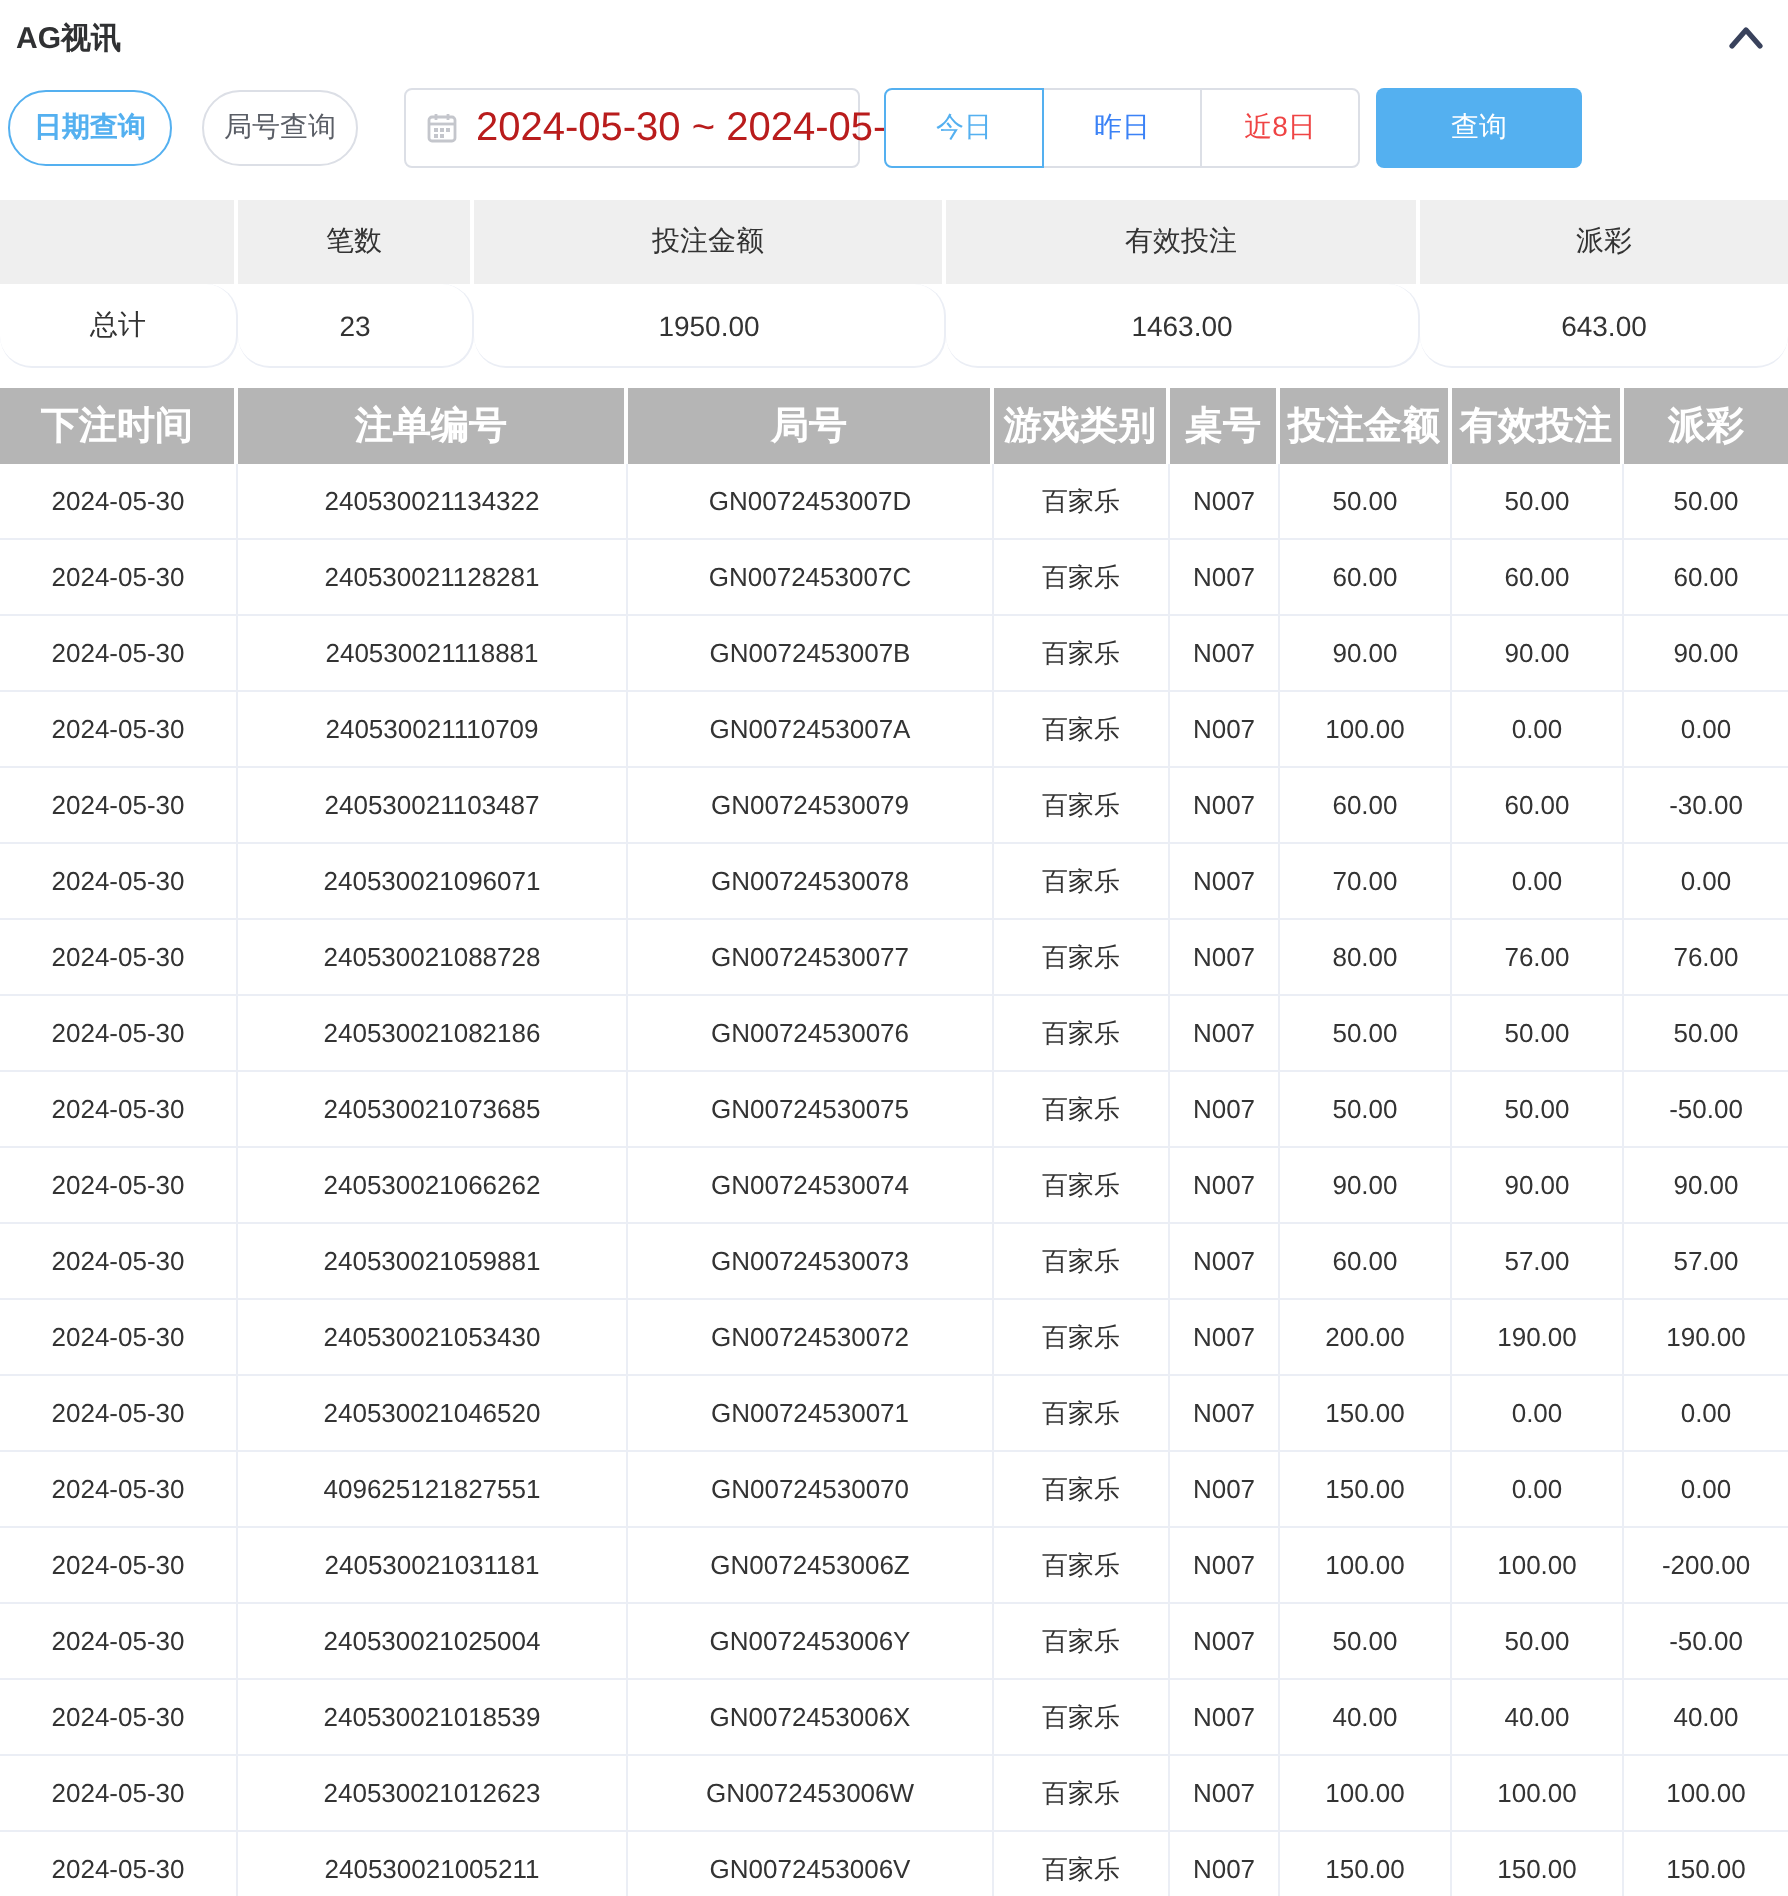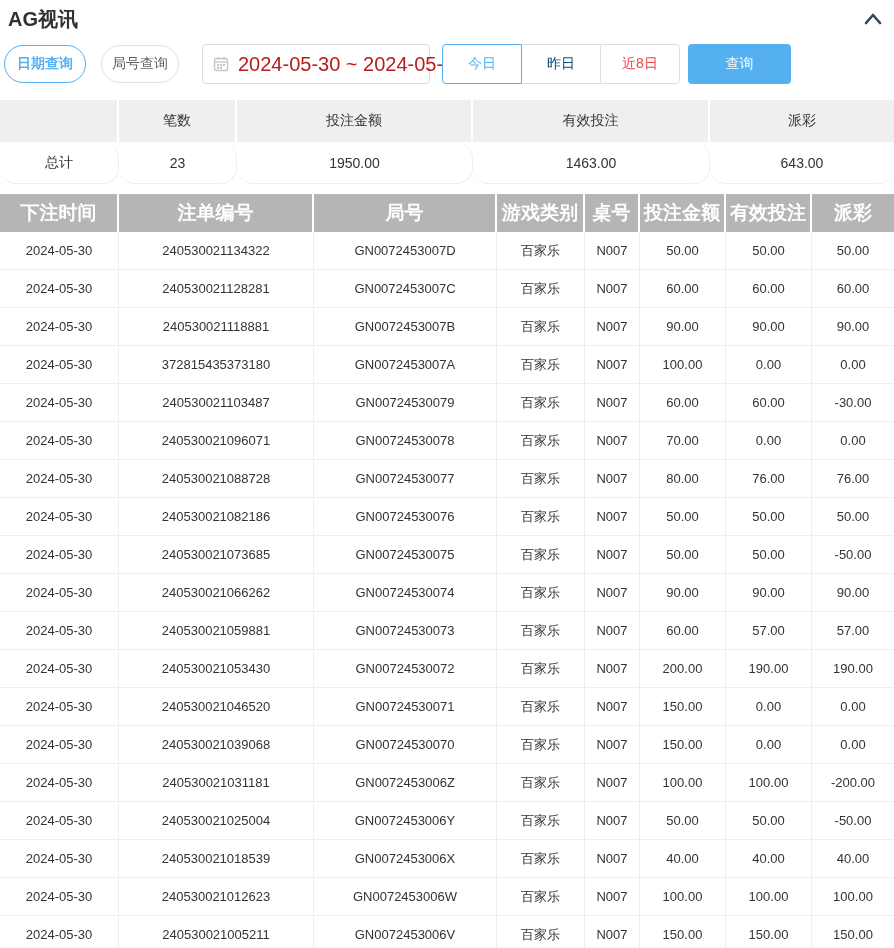--- a/index.html
+++ b/index.html
@@ -4,41 +4,41 @@
 <style>
   * { box-sizing: border-box; margin: 0; padding: 0; }
   html, body { width: 894px; height: 948px; overflow: hidden; background: #fff;
     font-family: "Liberation Sans", "DejaVu Sans", sans-serif; }
   :root { --accent:#54b0f0; --negative:#f56c6c; --hdr-bg:#b5b5b5; --sum-hdr-bg:#efefef;
           --line:#ebeef5; --text:#333; }
 
   
   .page-header { display:flex; justify-content:space-between; align-items:center;
     padding: 8px 12px 0 8px; height: 30px; }
-  .page-title { font-size: 20px; font-weight: bold; color: #303133; }
+  .page-title { font-size: 15px; font-weight: bold; color: #303133; }
   .collapse-btn { background:none; border:none; cursor:pointer; padding:0; line-height:0; }
 
   
   .toolbar { display:flex; align-items:center; margin: 14px 0 0 4px; height: 40px; }
   .pill-btn { height: 38px; border-radius: 19px; background:#fff; font-size: 14px;
     cursor:pointer; font-family:Liberation Mono, monospace; }
   .pill-active { border: 1px solid var(--accent); color: var(--accent); font-weight: bold;
     padding: 0 12px; }
   .pill-plain { border: 1px solid #dcdfe6; color: #5a5e66; padding: 0 10px; margin-left: 15px; }
   .date-input { display:flex; align-items:center; width: 228px; height: 40px;
     border: 1px solid #dcdfe6; border-radius: 4px; margin-left: 23px; padding: 0 10px;
     cursor:pointer; background:#fff; }
   .date-text { font-size: 20px; color: #b91c1c; margin-left: 9px; white-space: nowrap; }
   .btn-group { display:flex; margin-left: 12px; justify-content: space-between; }
   .group-btn { width: 80px; height: 40px; background:#fff; border: 1px solid #dcdfe6;
     font-size: 14px; cursor:pointer; font-family:inherit; margin-left: -1px; position:relative; }
   .group-btn:first-child { border-radius: 4px 0 0 4px; margin-left: 0; }
   .group-btn:last-child { border-radius: 0 4px 4px 0; }
   .group-active { border-color: var(--accent); color: var(--accent); z-index: 2; }
-  .group-btn.dim1 { color: #0c4a6e; }
+  .group-btn.dim1 { color: #3b82f6; }
   .group-btn.dim2 { color: #ef4444; }
   .search-btn { width: 103px; height: 40px; margin-left: 8px; background: var(--accent);
     color: #fff; border: none; border-radius: 4px; font-size: 14px; cursor:pointer;
     font-family:inherit; }
 
   
   table { border-collapse: separate; border-spacing: 0; table-layout: fixed; width: 894px; }
   th, td { text-align: center; overflow: hidden; white-space: nowrap; }
 
   .summary-table { margin-top: 16px; }
@@ -182,21 +182,21 @@
     <td>GN0072453007B</td>
     <td>百家乐</td>
     <td>N007</td>
     <td>90.00</td>
     <td>90.00</td>
     <td>90.00</td>
   </tr>
 
   <tr>
     <td>2024-05-30</td>
-    <td>372815435373180</td>
+    <td>240530021110709</td>
     <td>GN0072453007A</td>
     <td>百家乐</td>
     <td>N007</td>
     <td>100.00</td>
     <td>0.00</td>
     <td>0.00</td>
   </tr>
 
   <tr>
     <td>2024-05-30</td>
@@ -292,21 +292,21 @@
     <td>GN00724530071</td>
     <td>百家乐</td>
     <td>N007</td>
     <td>150.00</td>
     <td>0.00</td>
     <td>0.00</td>
   </tr>
 
   <tr>
     <td>2024-05-30</td>
-    <td>240530021039068</td>
+    <td>409625121827551</td>
     <td>GN00724530070</td>
     <td>百家乐</td>
     <td>N007</td>
     <td>150.00</td>
     <td>0.00</td>
     <td>0.00</td>
   </tr>
 
   <tr>
     <td>2024-05-30</td>

